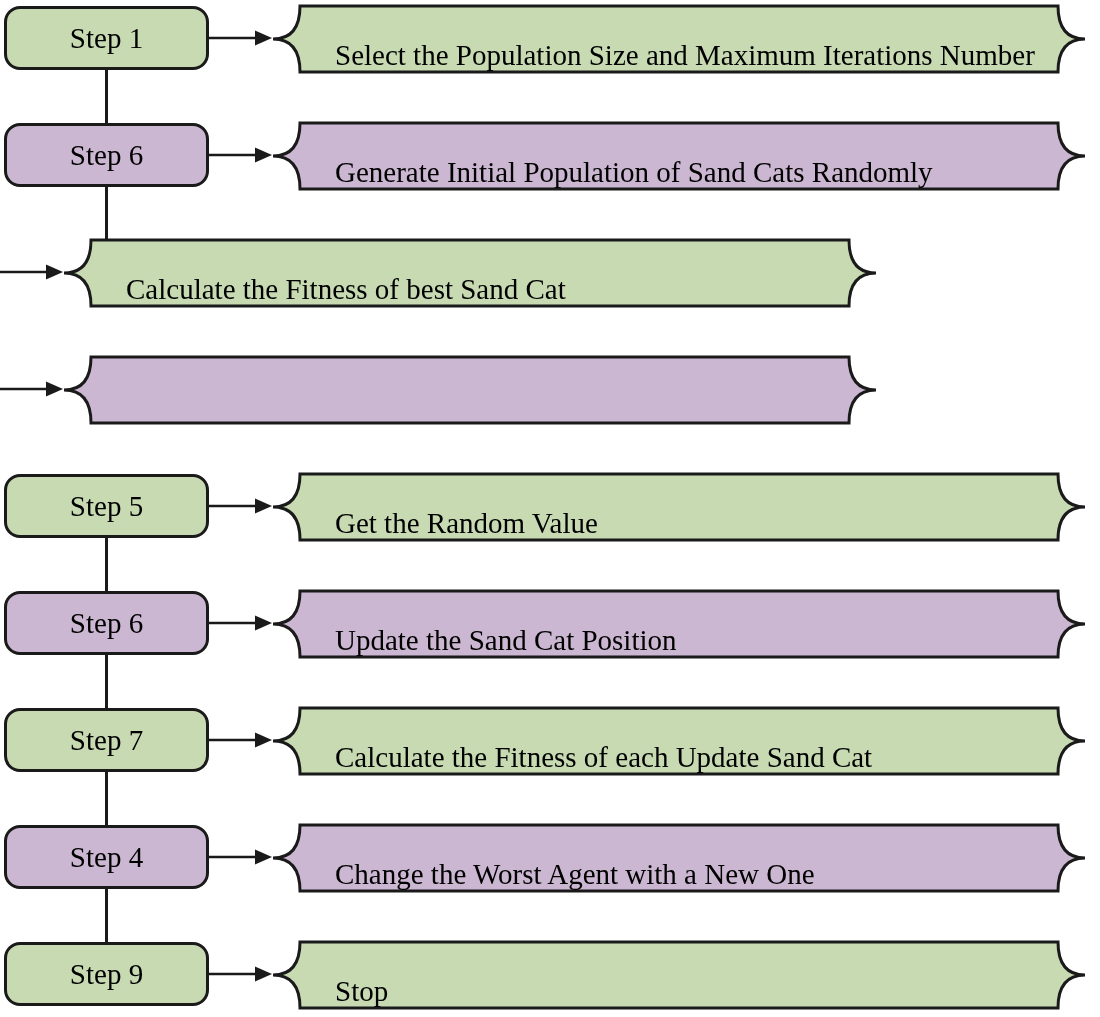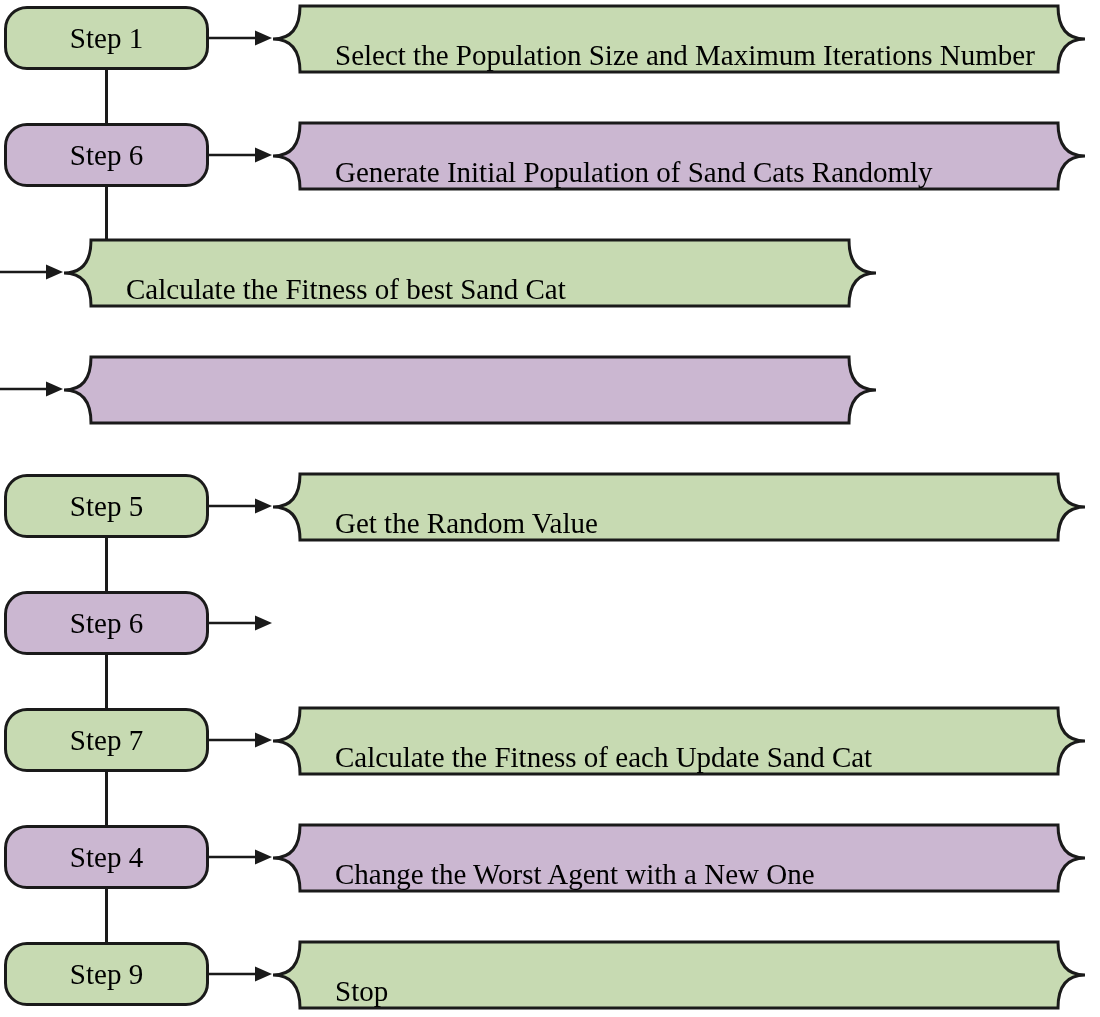--- a/index.html
+++ b/index.html
@@ -33,21 +33,21 @@
   }
   .step-box {
     position: absolute;
     left: 4px;
     top: 0;
     width: 205px;
     height: 64px;
     box-sizing: border-box;
     background: var(--fill);
     border: 3px solid var(--outline);
-    border-radius: 23px;
+    border-radius: 16px;
     display: flex;
     align-items: center;
     justify-content: center;
   }
   .step-label {
     font-size: 29px;
     color: #000000;
     white-space: nowrap;
   }
   .connector-v {
@@ -194,20 +194,26 @@
     <div class="step-wrap">
       <div class="step-box">
         <span class="step-label">Step 6</span>
       </div>
       <div class="connector-v"></div>
     </div>
     <svg class="arrow" viewBox="0 0 64 64" aria-hidden="true">
       <line x1="0" y1="32" x2="49" y2="32"></line>
       <polygon points="46,24.5 63,32 46,39.5"></polygon>
     </svg>
+    <div class="banner">
+      <svg class="banner-shape" viewBox="0 0 812 64" preserveAspectRatio="none" aria-hidden="true">
+        <path d="M 27 0 L 785 0 Q 785 32 812 32 Q 785 32 785 64 L 27 64 Q 27 32 0 32 Q 27 32 27 0 Z"></path>
+      </svg>
+      <span class="banner-label">Update the Sand Cat Position</span>
+    </div>
   </div>
 
   <div class="row" style="--fill: #c7dab2;">
     <div class="step-wrap">
       <div class="step-box">
         <span class="step-label">Step 7</span>
       </div>
       <div class="connector-v"></div>
     </div>
     <svg class="arrow" viewBox="0 0 64 64" aria-hidden="true">

